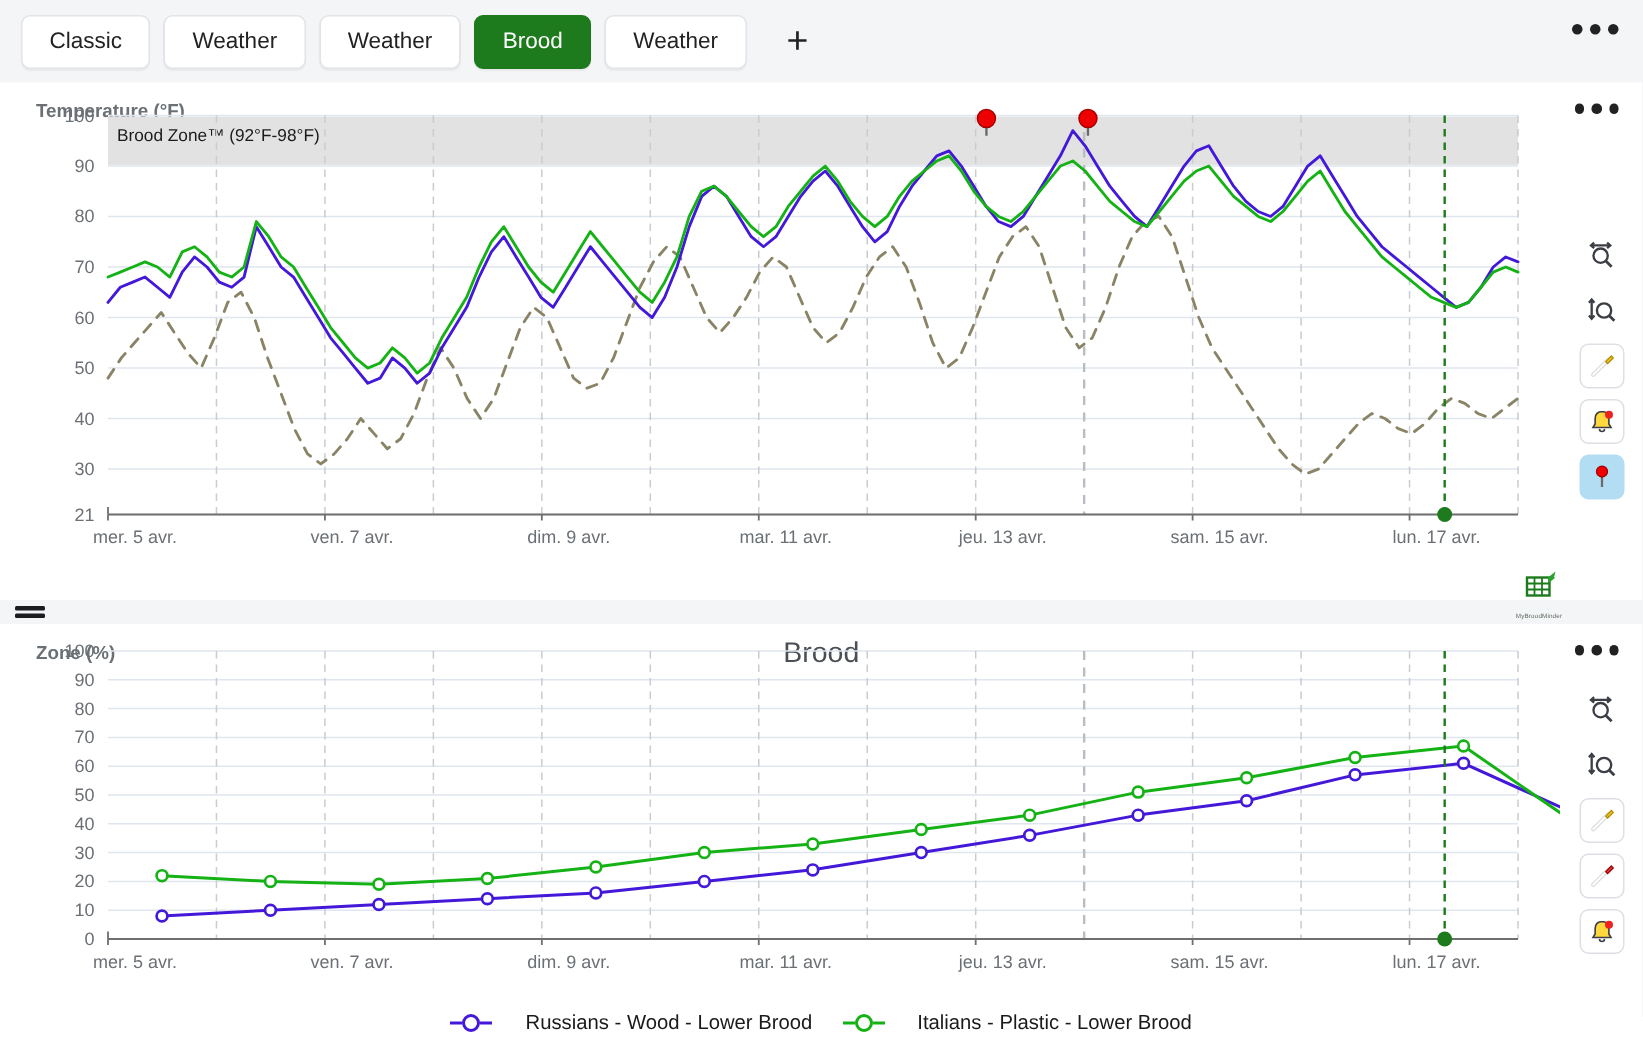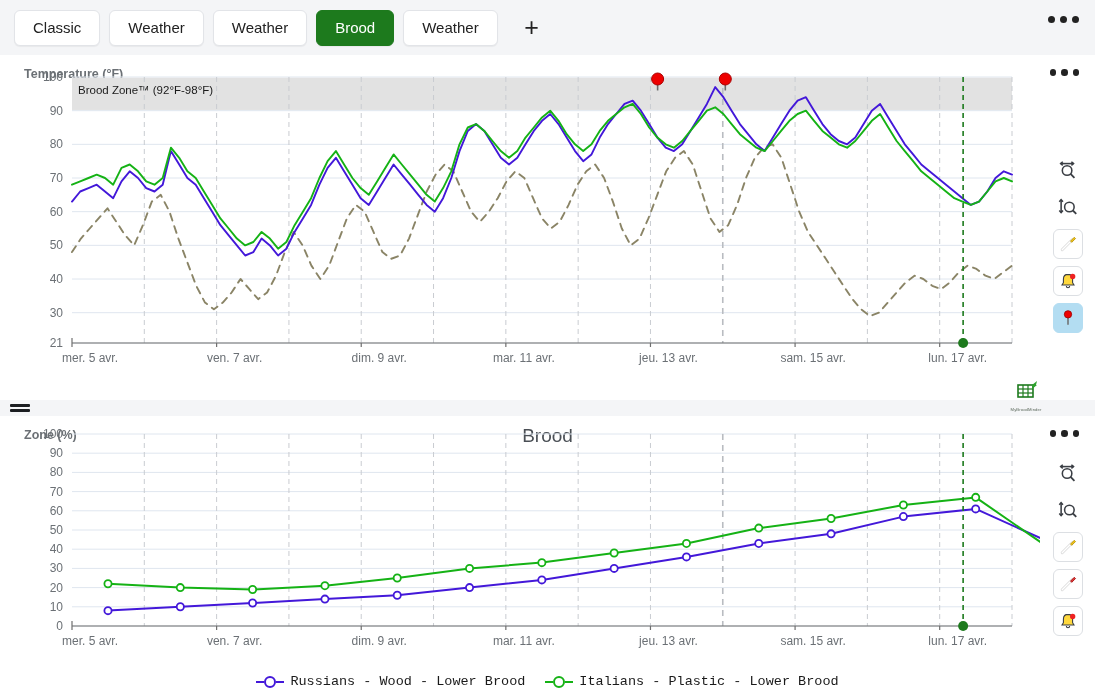--- a/index.html
+++ b/index.html
@@ -124,21 +124,21 @@
   .legend {
     position: absolute;
     left: 0; right: 0;
     display: flex;
     justify-content: center;
     align-items: center;
     gap: 20px;
     font-size: 13.5px;
     color: #1a1a1a;
   }
-  .leg-item { display: flex; align-items: center; gap: 6px; cursor: pointer; font-family: Liberation Mono, monospace; }
+  .leg-item { display: flex; align-items: center; gap: 22px; cursor: pointer; }
   .leg-mark { display:block; }
 
   
   .watermark {
     position: absolute;
     width: 44px; text-align: center;
     pointer-events: none;
   }
   .wm-text { font-size: 4.2px; color: #5d6a5d; letter-spacing: .1px; display:block; margin-top:1px; }
 

